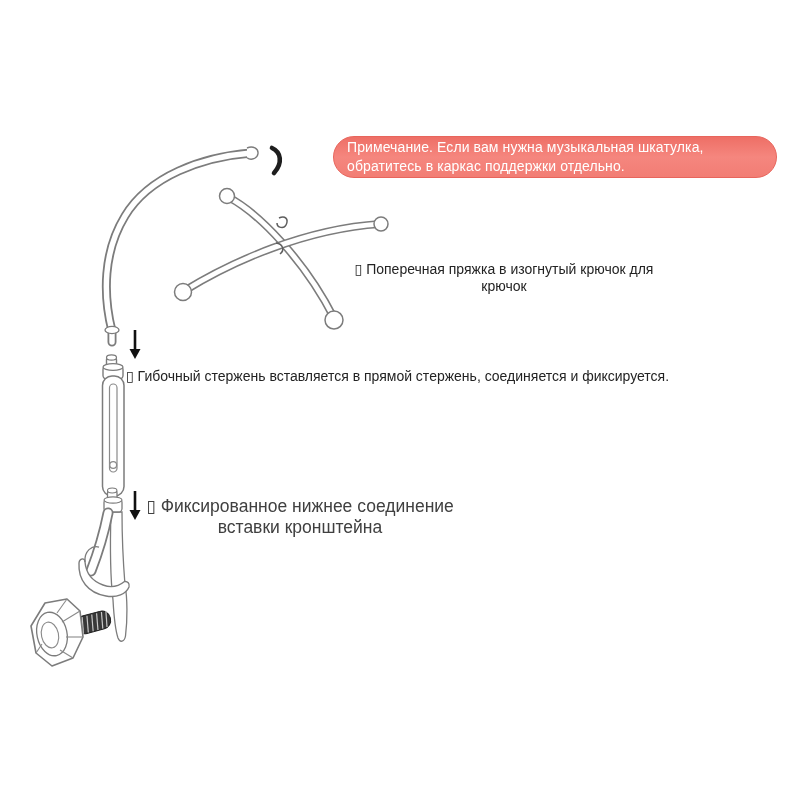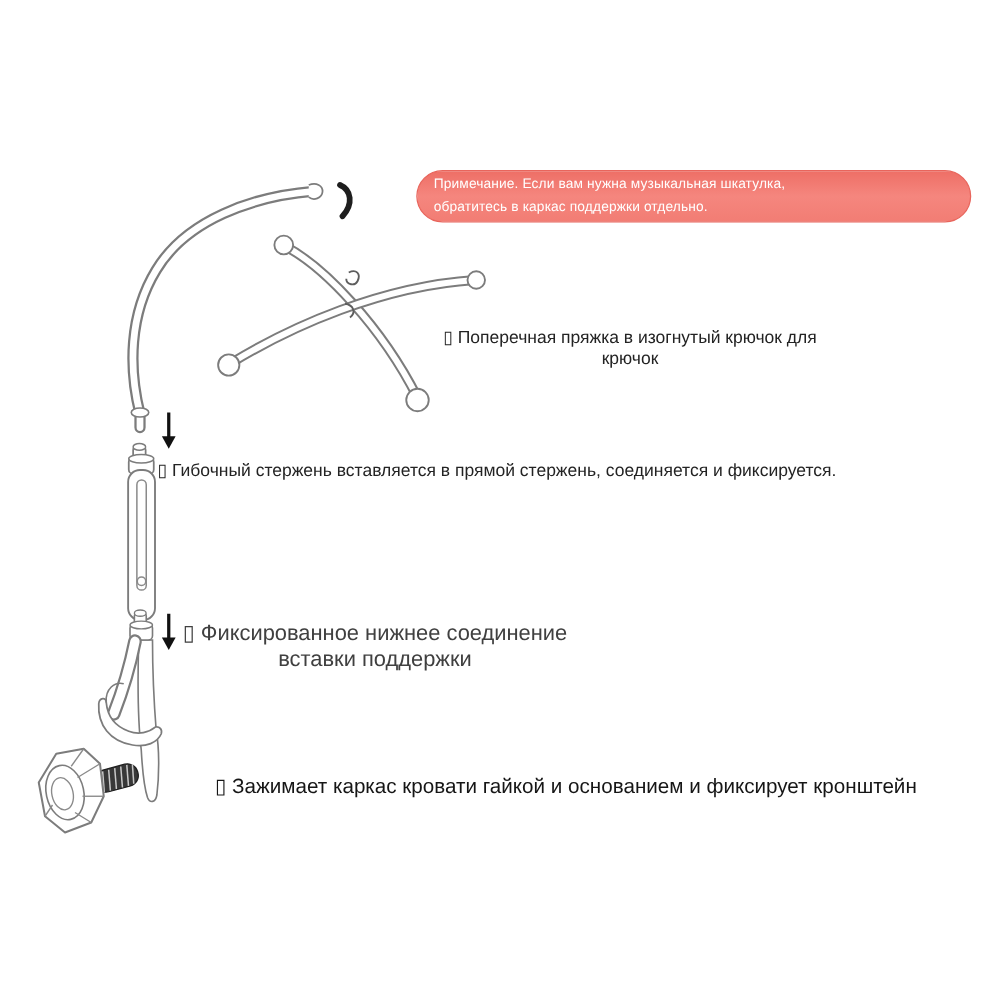--- a/index.html
+++ b/index.html
@@ -7,21 +7,21 @@
     position:relative;width:800px;height:800px;background:#ffffff;overflow:hidden;
     font-family:"Liberation Sans","DejaVu Sans",sans-serif;
   }
   .art{position:absolute;left:0;top:0;}
   .banner{
     position:absolute;left:333px;top:136px;width:444px;height:42px;box-sizing:border-box;
     border-radius:21px;
     background:linear-gradient(180deg,#ee6f66 0%,#f5867e 50%,#f27d74 100%);
     border:1px solid #e8655c;
     display:flex;flex-direction:column;justify-content:center;
-    padding:1px 13px;color:#ffffff;font-size:11px;line-height:19px;
+    padding:1px 13px;color:#ffffff;font-size:14px;line-height:19px;
     letter-spacing:.1px;white-space:nowrap;
   }
   .step{position:absolute;color:#232323;}
   .step span{display:block;}
   .step1{left:348px;top:261px;width:312px;text-align:center;font-size:14px;line-height:17px;}
   .step2{left:126px;top:368px;font-size:14px;white-space:nowrap;}
   .step3{left:140px;top:496px;width:320px;text-align:center;font-size:17.5px;line-height:20.5px;color:#404040;}
   .step4{left:172px;top:619px;font-size:16.5px;white-space:nowrap;color:#161616;}
 </style>
 </head>
@@ -125,20 +125,17 @@
     <span>▯ Поперечная пряжка в изогнутый крючок для</span>
     <span>крючок</span>
   </div>
 
   <div class="step step2">
     <span>▯ Гибочный стержень вставляется в прямой стержень, соединяется и фиксируется.</span>
   </div>
 
   <div class="step step3">
     <span>▯ Фиксированное нижнее соединение</span>
-    <span>вставки поддержки</span>
+    <span>вставки кронштейна</span>
   </div>
 
-  <div class="step step4">
-    <span>▯ Зажимает каркас кровати гайкой и основанием и фиксирует кронштейн</span>
-  </div>
 
 </div>
 
 </body></html>

